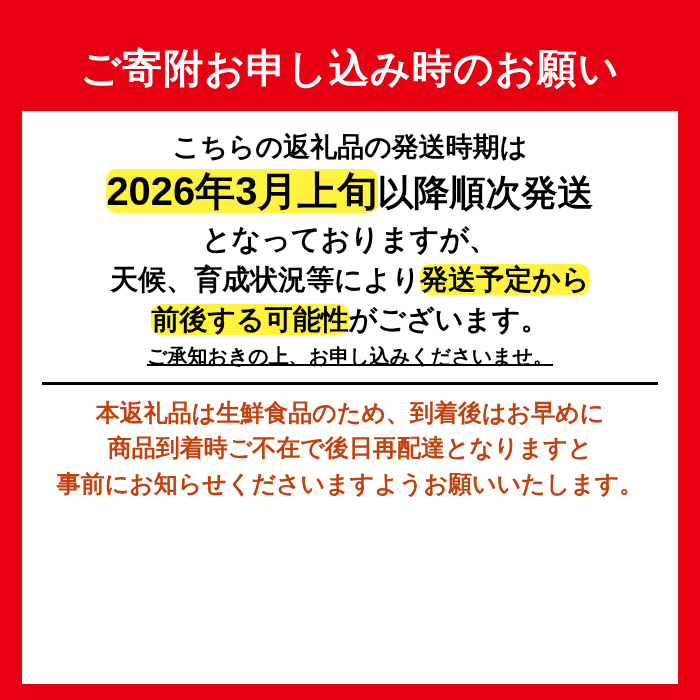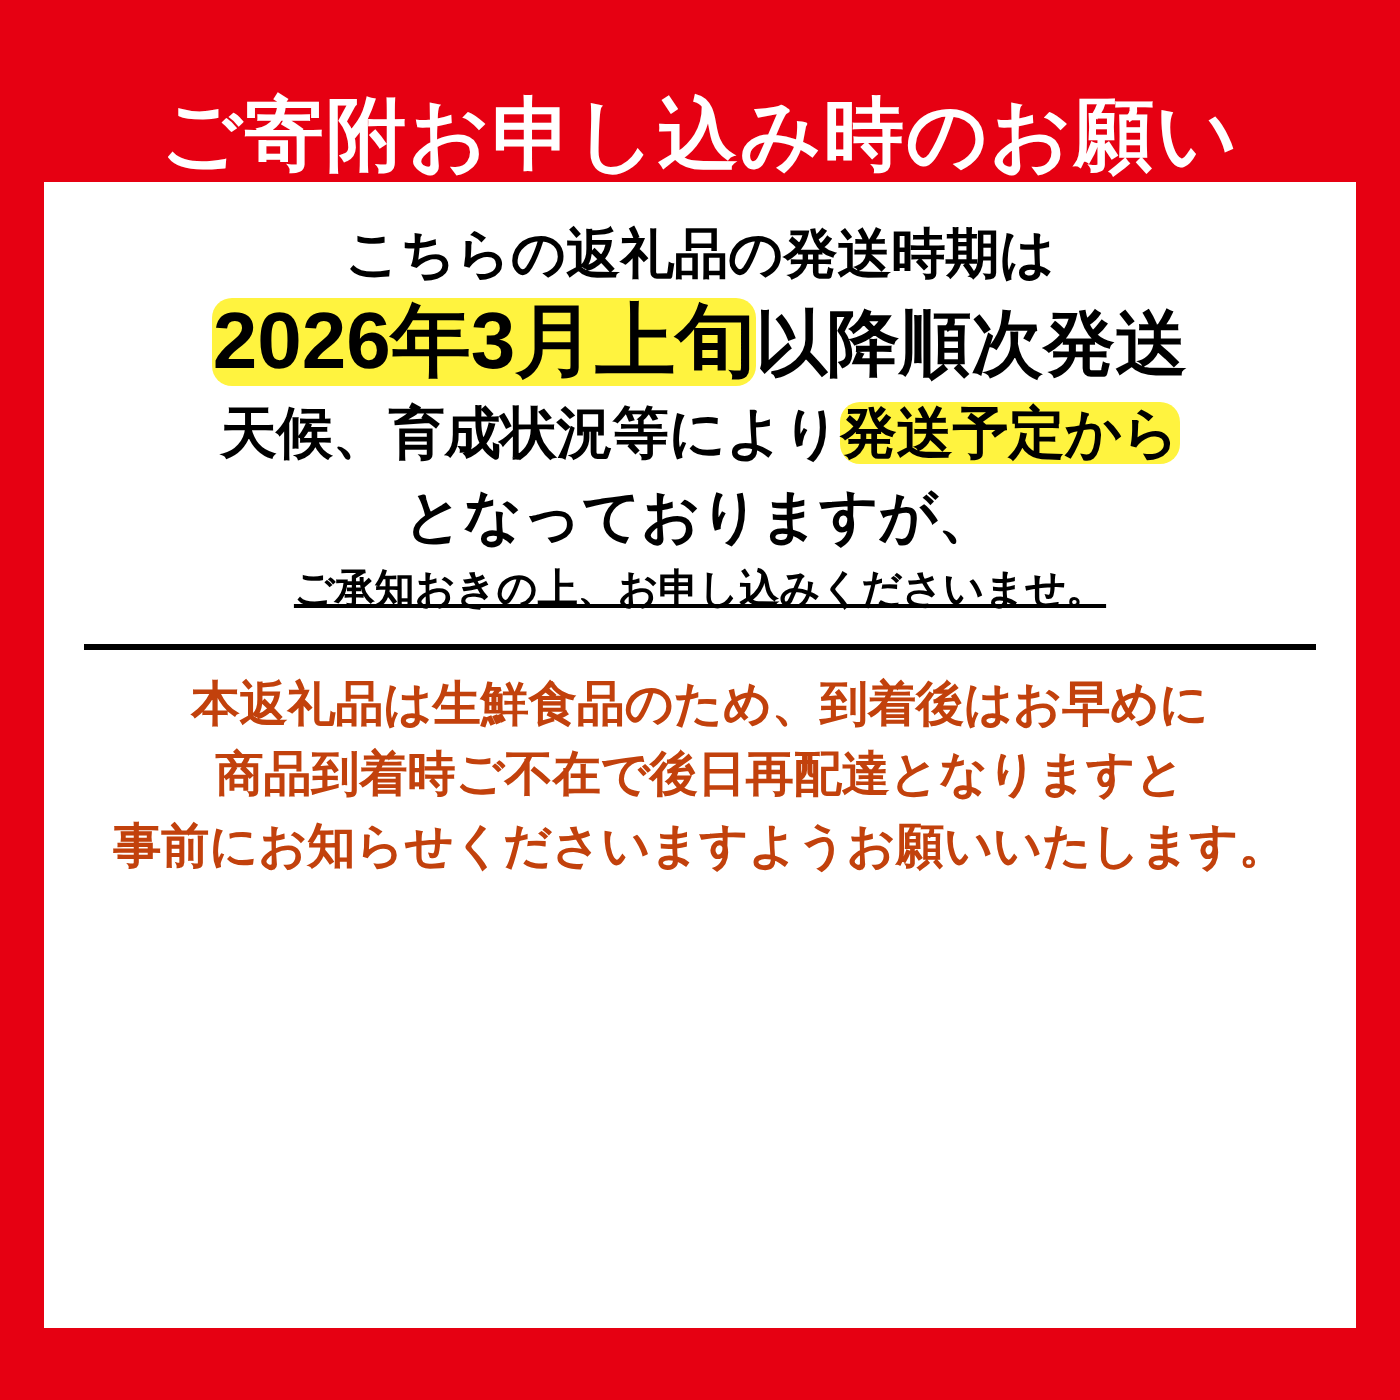--- a/index.html
+++ b/index.html
@@ -35,21 +35,21 @@
     color: #ffffff;
     font-size: 40px;
     font-weight: bold;
     letter-spacing: 1px;
     white-space: nowrap;
     line-height: 1;
   }
   .panel {
     position: absolute;
     left: 22px;
-    top: 91px;
+    top: 111px;
     width: 656px;
     height: 573px;
     background: #ffffff;
     box-sizing: border-box;
     padding: 16px 18px 10px 18px;
   }
   .block-top {
     text-align: center;
     color: #000000;
     font-weight: bold;
@@ -115,22 +115,23 @@
 
   <div class="header">
     <div class="header-title">ご寄附お申し込み時のお願い</div>
   </div>
 
   <div class="panel">
 
     <div class="block-top">
       <span class="line l1">こちらの返礼品の発送時期は</span>
       <span class="line l2"><span class="hl big">2026年3月上旬</span><span>以降順次発送</span></span>
+      <span class="line l3">となっておりますが、</span>
       <span class="line l4"><span>天候、育成状況等により</span><span class="hl">発送予定から</span></span>
-      <span class="line l3">となっておりますが、</span>
+      <span class="line l5"><span class="hl">前後する可能性</span><span>がございます。</span></span>
       <span class="line l6">ご承知おきの上、お申し込みくださいませ。</span>
     </div>
 
     <div class="divider"></div>
 
     <div class="block-bottom">
       <span class="b-line">本返礼品は生鮮食品のため、到着後はお早めに</span>
       <span class="b-line">商品到着時ご不在で後日再配達となりますと</span>
       <span class="b-line">事前にお知らせくださいますようお願いいたします。</span>
     </div>

